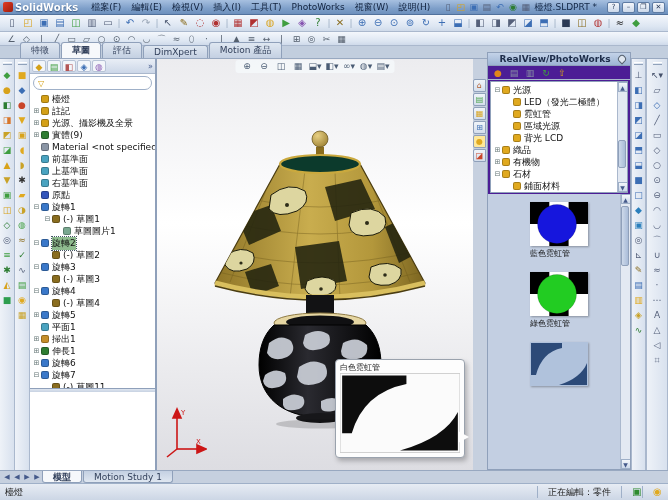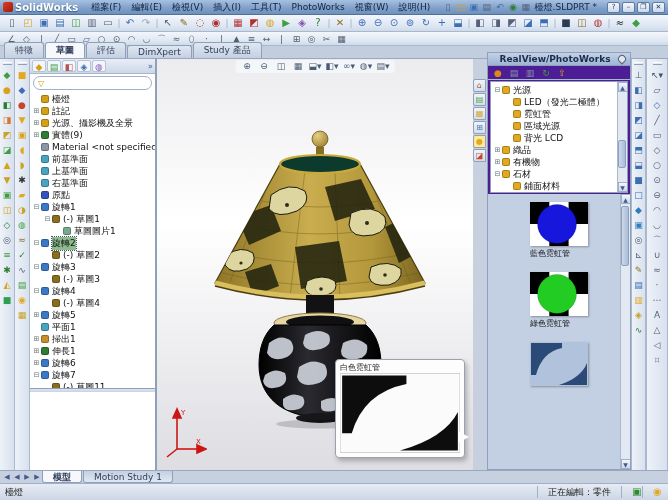--- a/index.html
+++ b/index.html
@@ -27,21 +27,21 @@
   .tbar { position:absolute; left:0; width:668px; display:flex; align-items:center;
     background:linear-gradient(180deg,#f4f7fc,#dde6f2 70%,#cfdaea); border-bottom:1px solid #aab8cd; padding-left:4px; }
   #tbar1 { top:15px; height:17px; }
   #tbar2 { top:32px; height:14px; }
   .tico { width:16px; font-size:10px; line-height:14px; }
   #tbar2 .tico { width:15px; font-size:9px; color:#55606e; }
   .tico.sep { width:6px; color:#9fb0c5; font-size:9px; }
 
   
   .cmdtabs { position:absolute; left:0; top:46px; width:668px; height:13px; background:#c2cede;
-    display:flex; align-items:flex-end; padding-left:4px; border-bottom:1px solid #98a8c0; }
+    display:flex; align-items:flex-end; padding-left:20px; border-bottom:1px solid #98a8c0; }
   .ctab { padding:1px 10px; border:1px solid #8fa0ba; border-bottom:none; border-radius:3px 3px 0 0;
     background:linear-gradient(#dfe7f1,#c4d0e2); color:#33415c; margin-right:1px; }
   .ctab.active { background:#f6f8fb; font-weight:bold; }
 
   
   #main { position:absolute; left:0; top:59px; width:668px; height:411px; }
 
   .vstrip { position:absolute; top:0; height:411px; background:linear-gradient(90deg,#eef2f8,#d8e1ee);
     border-right:1px solid #aab8cd; display:flex; flex-direction:column; align-items:center; padding-top:3px; gap:2px; }
   #lstrip1 { left:0; width:15px; }
@@ -243,21 +243,21 @@
     <span class="tico icon" style="--c: #b03030;">✂</span>
     <span class="tico icon" style="--c: #9aa7b8;">▦</span>
   </div>
 
 <div class="cmdtabs">
 
 <span class="ctab">特徵</span>
     <span class="ctab active">草圖</span>
     <span class="ctab">評估</span>
     <span class="ctab">DimXpert</span>
-    <span class="ctab">Study 產品</span>
+    <span class="ctab">Motion 產品</span>
   </div>
 
 <div id="main">
 
   <div class="vstrip" id="lstrip1">
     <div class="grip"></div>
     <div style="display:contents">
       
     <span class="vico icon" style="--c: #3f9e3f;">◆</span><span class="vico icon" style="--c: #d8a21a;">●</span><span class="vico icon" style="--c: #2e7d32;">◧</span><span class="vico icon" style="--c: #d8762a;">◨</span><span class="vico icon" style="--c: #c9a227;">◩</span><span class="vico icon" style="--c: #3f9e3f;">◪</span><span class="vico icon" style="--c: #d8a21a;">▲</span><span class="vico icon" style="--c: #c9a227;">▼</span><span class="vico icon" style="--c: #3f9e3f;">▣</span><span class="vico icon" style="--c: #d8a21a;">◫</span><span class="vico icon" style="--c: #2e7d32;">◇</span><span class="vico icon" style="--c: #55607a;">◎</span><span class="vico icon" style="--c: #3f9e3f;">≡</span><span class="vico icon" style="--c: #2e7d32;">✱</span><span class="vico icon" style="--c: #d8a21a;">◭</span><span class="vico icon" style="--c: #2e9e4f;">■</span></div>
   </div>

